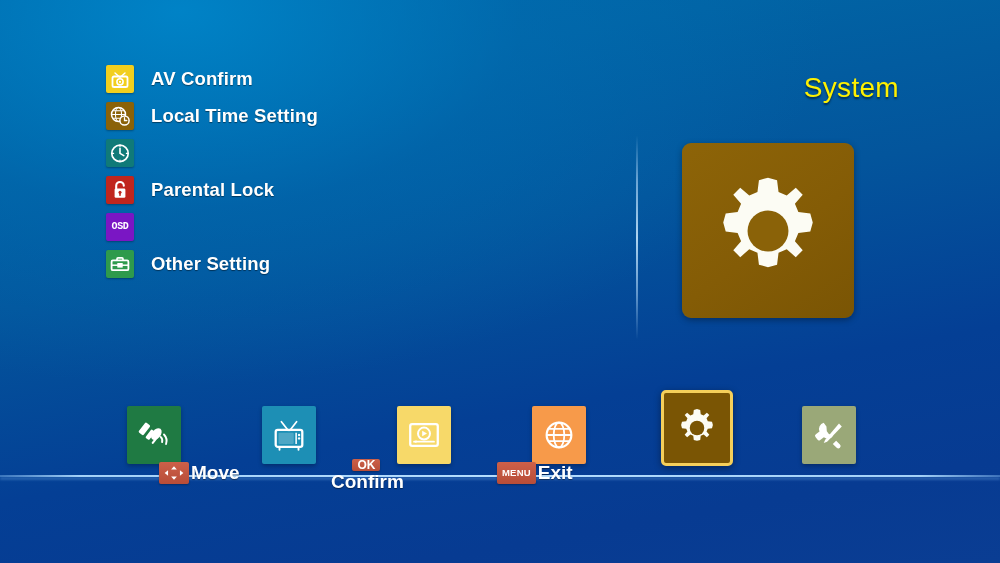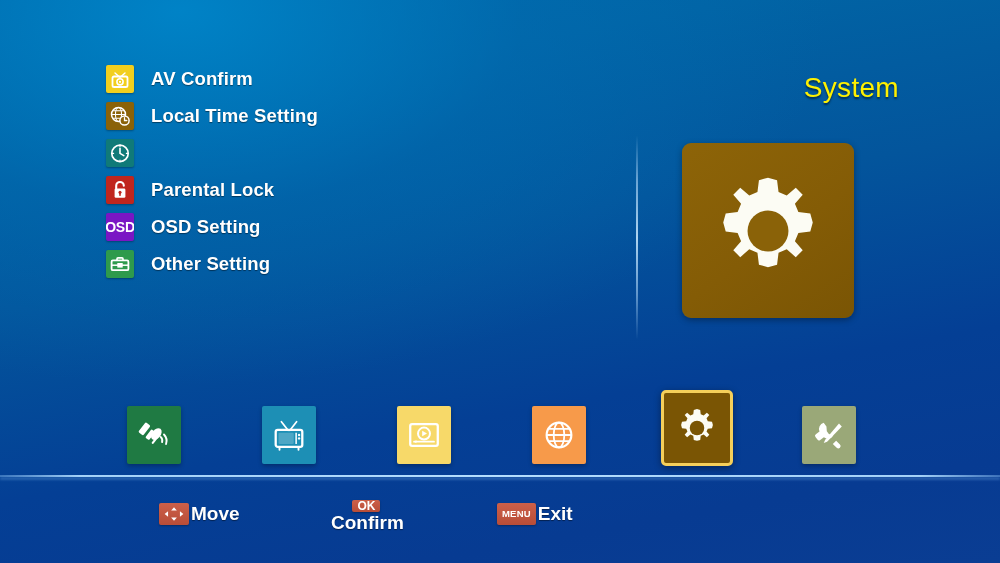--- a/index.html
+++ b/index.html
@@ -85,22 +85,22 @@
   .row-icon .aa {
     color: #fff;
     font-weight: bold;
     font-family: "Liberation Serif", serif;
     letter-spacing: -0.5px;
     line-height: 1;
   }
   .row-icon .osd-txt {
     color: #fff;
     font-weight: bold;
-    font-size: 14px;
-    font-family: Liberation Sans, sans-serif;
+    font-size: 10px;
+    font-family: Liberation Mono, monospace;
     line-height: 1;
     letter-spacing: -0.3px;
   }
   .row-label {
     margin-left: 17px;
     color: #ffffff;
     font-size: 18.5px;
     font-weight: bold;
     letter-spacing: 0.15px;
     text-shadow: 0 1px 1px rgba(0,0,0,0.45);
@@ -153,21 +153,21 @@
     width: 66px; height: 70px;
     border: 3px solid #f5cf5a;
     border-radius: 5px;
     box-shadow: 0 2px 7px rgba(0,0,0,0.4);
   }
   .cat-item svg { display: block; }
 
   
   #hint-bar {
     position: absolute;
-    left: 0; top: 500px;
+    left: 0; top: 459px;
     width: 1000px; height: 34px;
   }
   .hint {
     position: absolute;
     display: flex;
     align-items: center;
     height: 28px;
   }
   .hint-badge {
     background: #c1553f;
@@ -249,21 +249,20 @@
           <rect x="11.2" y="14.6" width="1.6" height="3.4" rx="0.7" fill="#c0261e"></rect>
         </svg>
       </span>
       <span class="row-label">Parental Lock</span>
     </div>
 
     <div class="menu-row">
       <span class="row-icon" style="background:#7a16c4;">
         <span class="osd-txt">OSD</span>
       </span>
-      <span class="row-label">OSD Setting</span>
     </div>
 
     <div class="menu-row">
       <span class="row-icon" style="background:#2e9a4c;">
         <svg width="24" height="24" viewBox="0 0 24 24">
           <path d="M9 8.2 V6.9 a1 1 0 0 1 1-1 h4 a1 1 0 0 1 1 1 V8.2" fill="none" stroke="#fff" stroke-width="1.7"></path>
           <rect x="3.6" y="8.4" width="16.8" height="9.8" rx="1.3" fill="none" stroke="#fff" stroke-width="1.8"></rect>
           <rect x="9.3" y="11" width="5.4" height="4.6" fill="#fff"></rect>
           <path d="M3.6 13.2 H20.4" stroke="#fff" stroke-width="1.5"></path>
         </svg>

